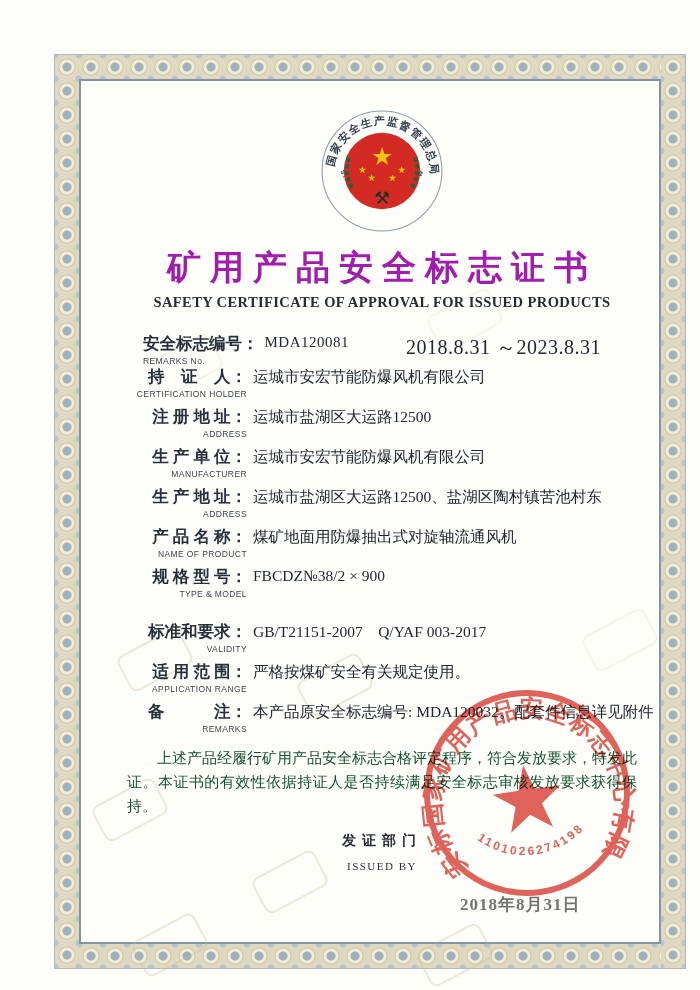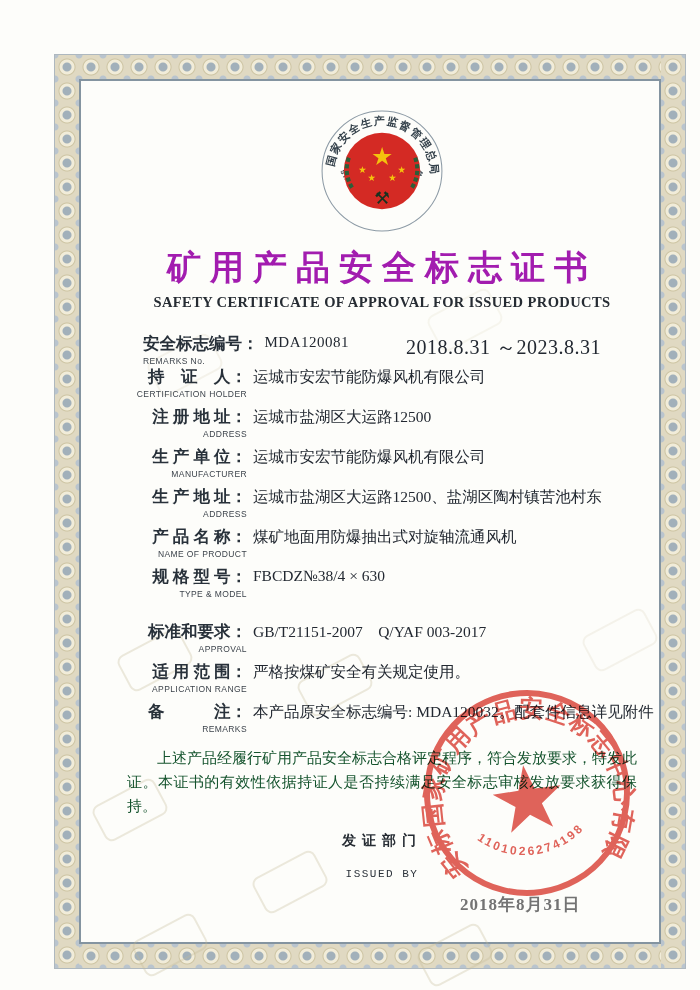--- a/index.html
+++ b/index.html
@@ -48,22 +48,22 @@
   .row{display:flex;align-items:flex-start;margin-bottom:7px;min-height:33px;}
   .row .lblbox{width:120px;flex:none;}
   .row .val{margin-left:6px;}
   .gap-before{margin-top:22px;}
 
   .declaration{margin-top:12px;font-size:15px;line-height:1.6;color:#14532d;
                text-align:justify;text-indent:2em;}
 
   .issued{margin-top:14px;text-align:center;}
   .issued-cn{font-size:14px;font-weight:700;letter-spacing:6px;color:#262c33;}
-  .issued-en{font-size:11px;letter-spacing:1.5px;color:#2b323a;margin-top:18px;
-             font-family:Liberation Mono, monospace;}
+  .issued-en{font-size:11px;letter-spacing:1.5px;color:#2b323a;margin-top:10px;
+             font-family:Liberation Serif, serif;}
 
   .stamp{position:absolute;left:417px;top:683px;opacity:.84;mix-blend-mode:multiply;}
   .issue-date{position:absolute;left:460px;top:893px;font-size:17px;font-weight:700;
               color:#737373;letter-spacing:1px;}
 </style>
 </head>
 <body>
 
 <div class="page">
 
@@ -163,27 +163,27 @@
             <div class="lbl-en">NAME OF PRODUCT</div>
           </div>
         <div class="val">煤矿地面用防爆抽出式对旋轴流通风机</div>
       </div>
 
       <div class="row">
         <div class="lblbox">
             <div class="lbl-cn">规 格 型 号：</div>
             <div class="lbl-en">TYPE &amp; MODEL</div>
           </div>
-        <div class="val">FBCDZ№38/4 × 630</div>
+        <div class="val">FBCDZ№38/2 × 900</div>
       </div>
 
       <div class="row gap-before">
         <div class="lblbox">
             <div class="lbl-cn">标准和要求：</div>
-            <div class="lbl-en">APPROVAL</div>
+            <div class="lbl-en">VALIDITY</div>
           </div>
         <div class="val">GB/T21151-2007　Q/YAF 003-2017</div>
       </div>
 
       <div class="row">
         <div class="lblbox">
             <div class="lbl-cn">适 用 范 围：</div>
             <div class="lbl-en">APPLICATION RANGE</div>
           </div>
         <div class="val">严格按煤矿安全有关规定使用。</div>

